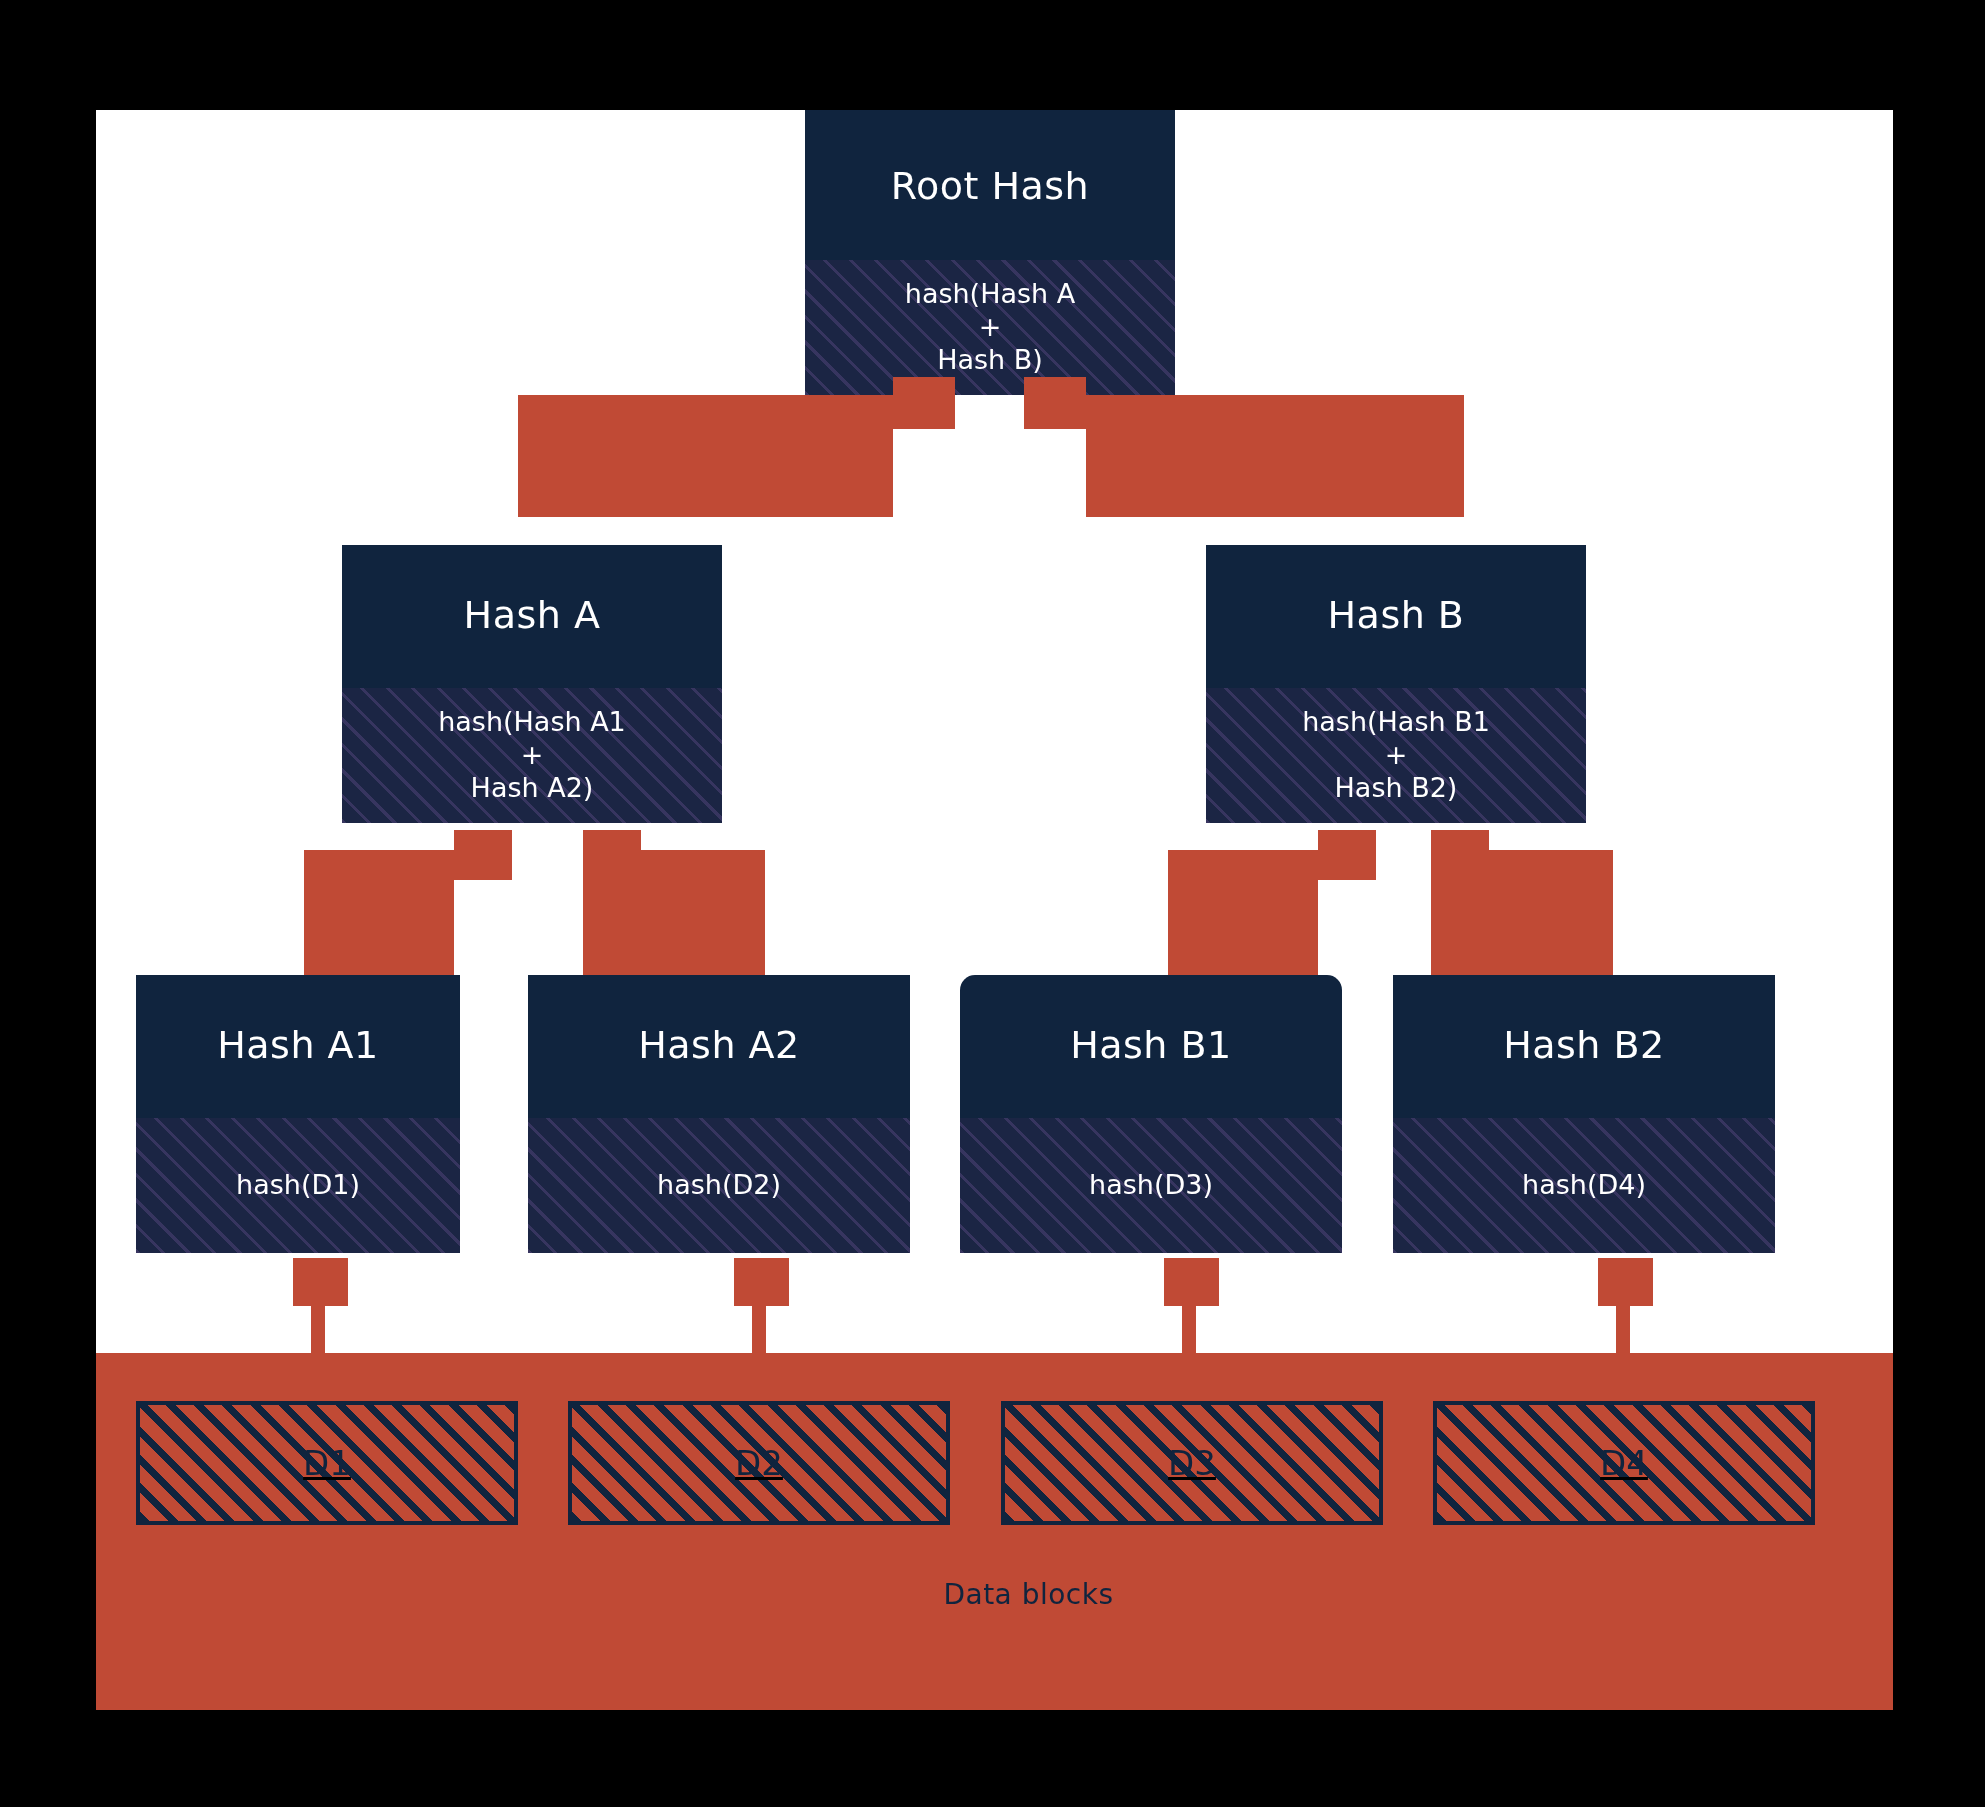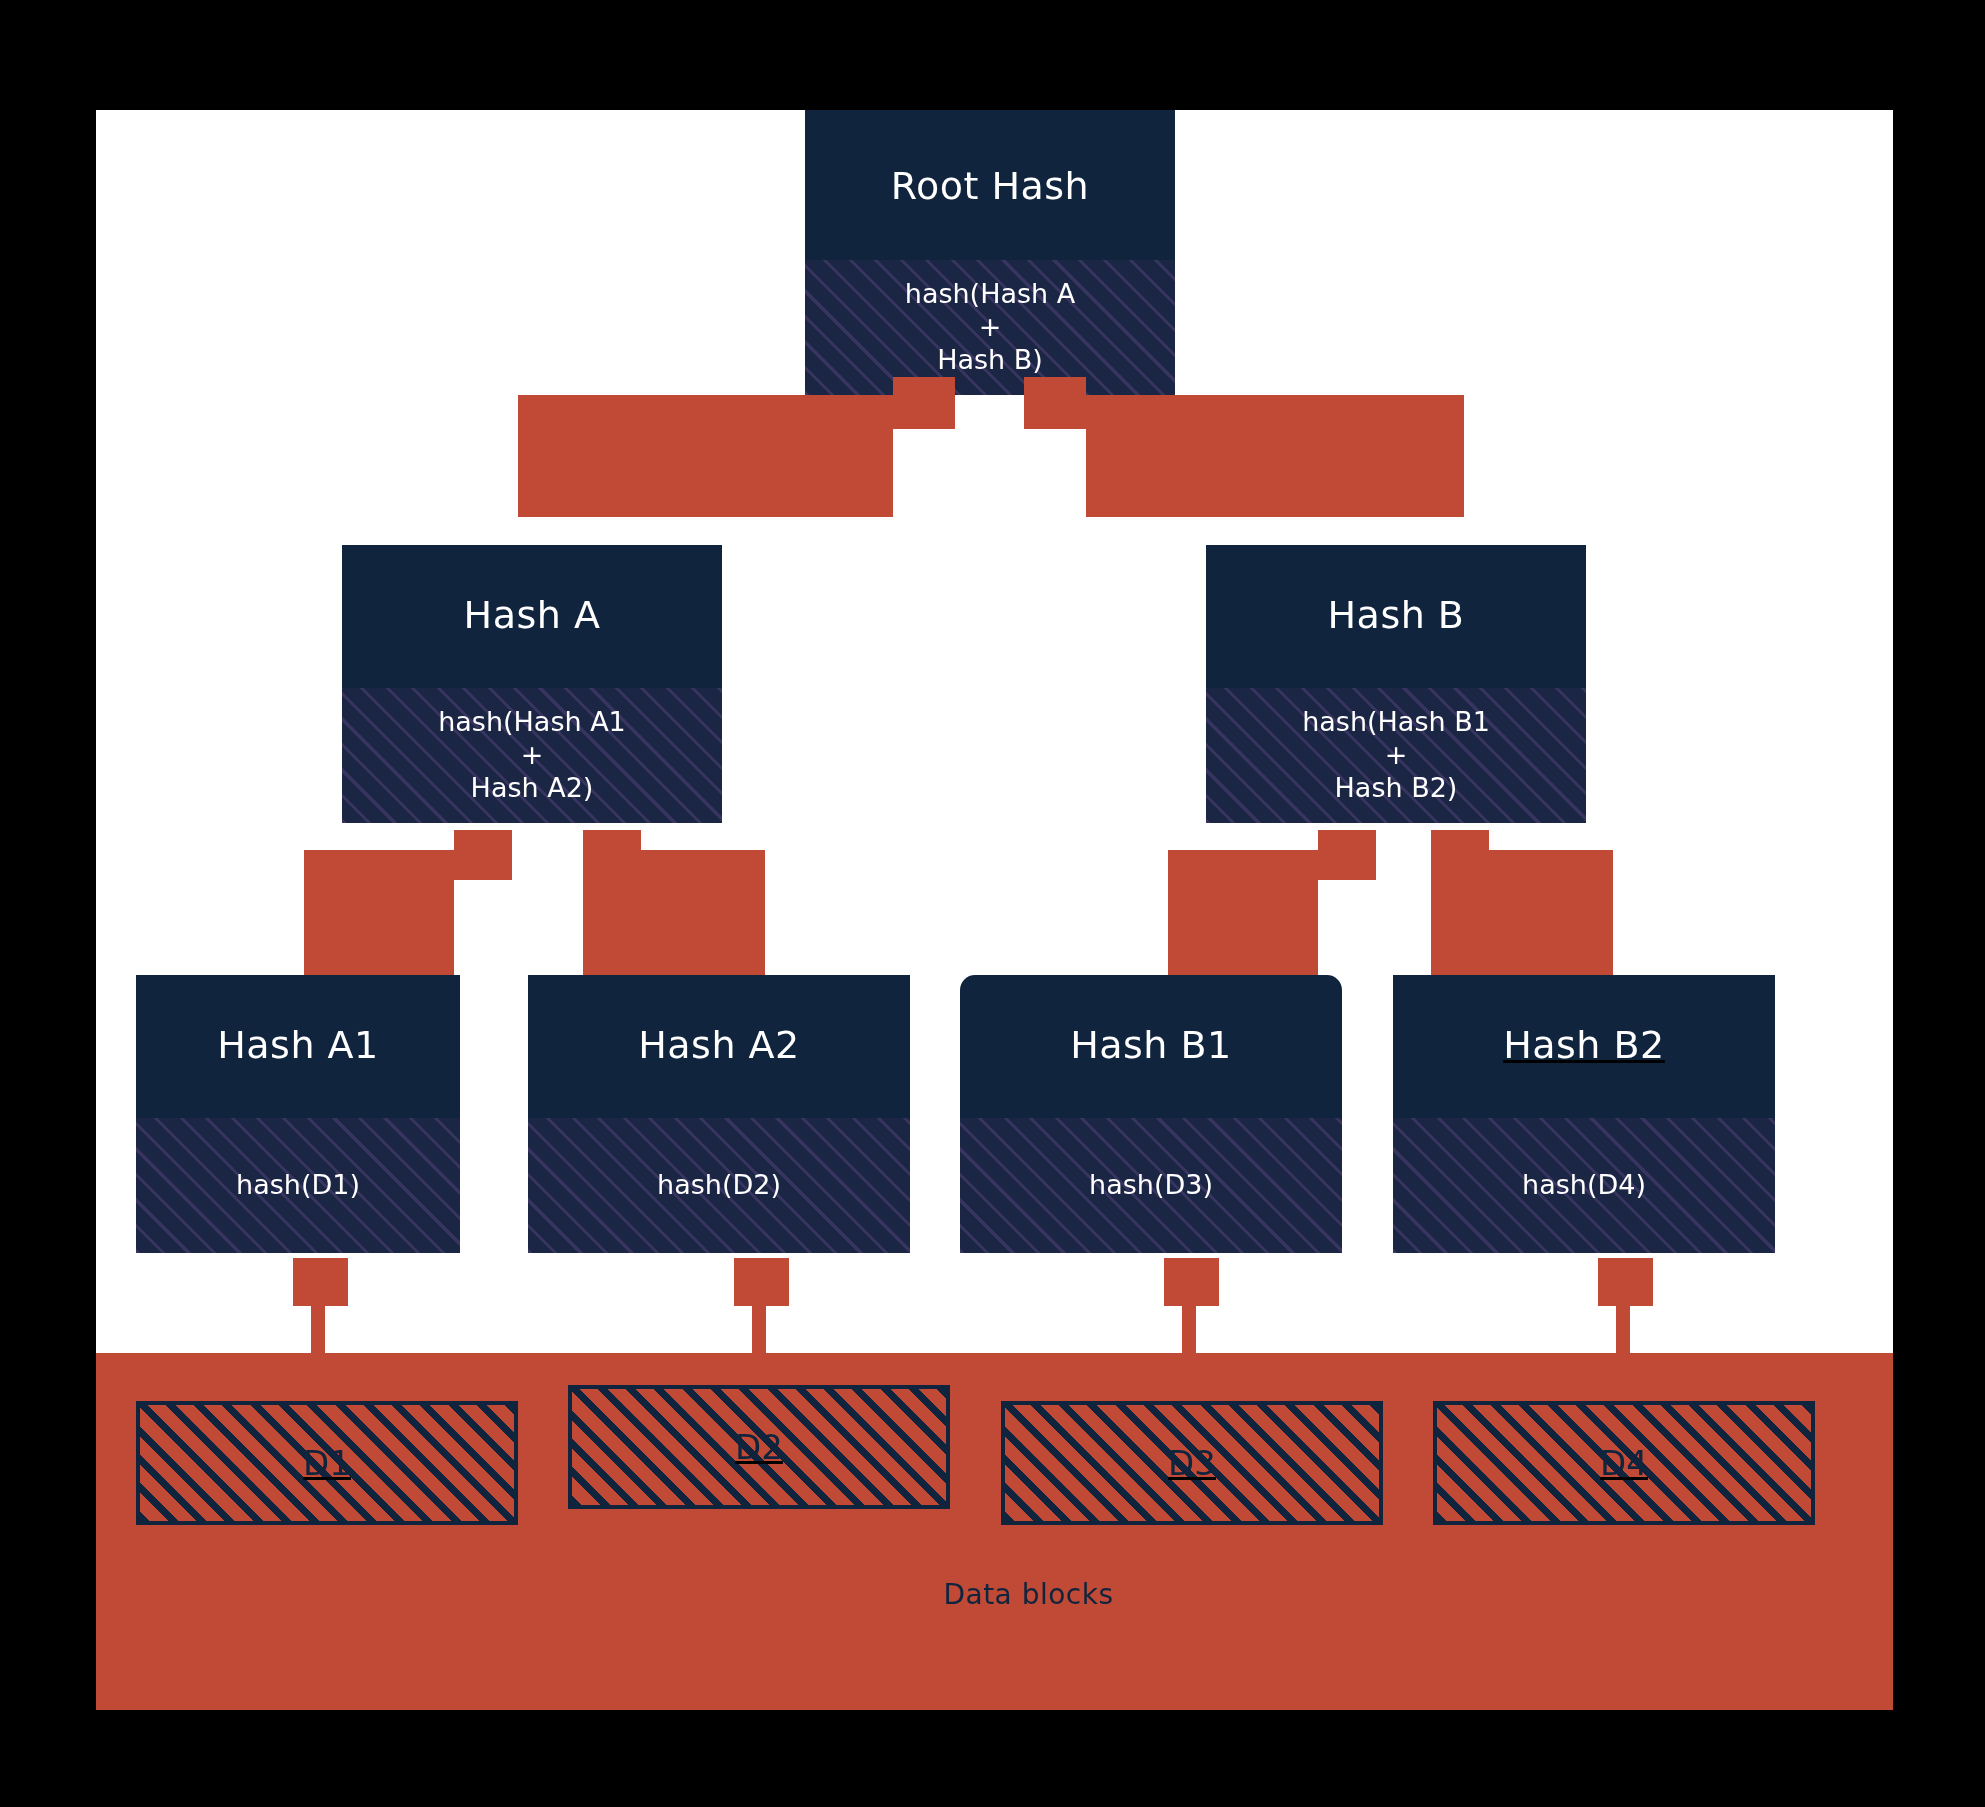--- a/index.html
+++ b/index.html
@@ -123,21 +123,21 @@
     </div>
   </div>
 
   <div class="node" style="left:864px;top:865px;width:382px;height:278px;border-radius:15px;">
     <div class="title" style="margin-top:48px;">Hash B1</div>
     <div class="hatchband" style="top:143px;height:135px;">
       <div class="formula">hash(D3)</div>
     </div>
   </div>
 
-  <div class="node" style="left:1297px;top:865px;width:382px;height:278px;text-decoration:underline;">
+  <div class="node" style="left:1297px;top:865px;width:382px;height:278px;">
     <div class="title" style="margin-top:48px;">Hash B2</div>
     <div class="hatchband" style="top:143px;height:135px;">
       <div class="formula">hash(D4)</div>
     </div>
   </div>
 
   <div class="conn" style="left:197px;top:1148px;width:55px;height:48px;"></div>
   <div class="conn" style="left:215px;top:1196px;width:14px;height:52px;"></div>
 
   <div class="conn" style="left:638px;top:1148px;width:55px;height:48px;"></div>
@@ -148,21 +148,21 @@
 
   <div class="conn" style="left:1502px;top:1148px;width:55px;height:48px;"></div>
   <div class="conn" style="left:1520px;top:1196px;width:14px;height:52px;"></div>
 
   <div id="datastrip" style="top:1243px;height:357px;">
 
     <div class="dblock" style="left:40px;top:48px;width:382px;height:124px;">
       <span>D1</span>
     </div>
 
-    <div class="dblock" style="left:472px;top:32px;width:382px;height:124px;">
+    <div class="dblock" style="left:472px;top:48px;width:382px;height:124px;">
       <span>D2</span>
     </div>
 
     <div class="dblock" style="left:905px;top:48px;width:382px;height:124px;">
       <span>D3</span>
     </div>
 
     <div class="dblock" style="left:1337px;top:48px;width:382px;height:124px;">
       <span>D4</span>
     </div>

